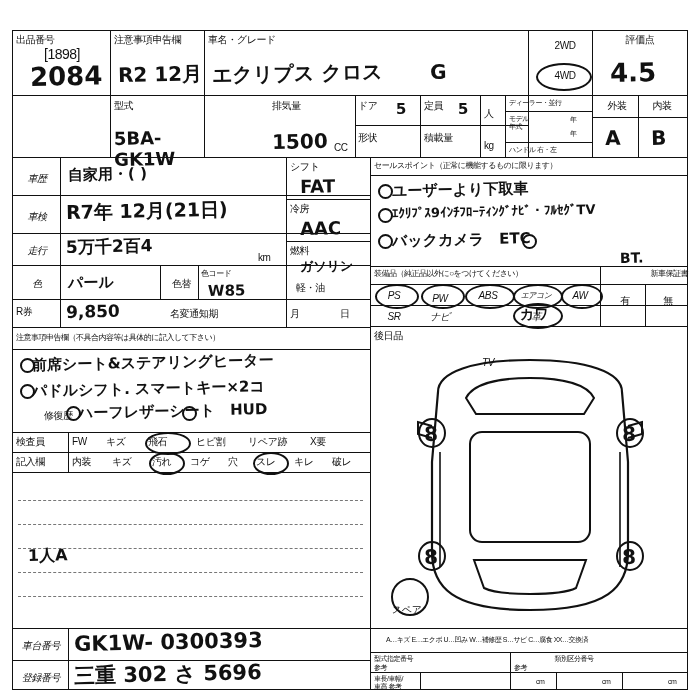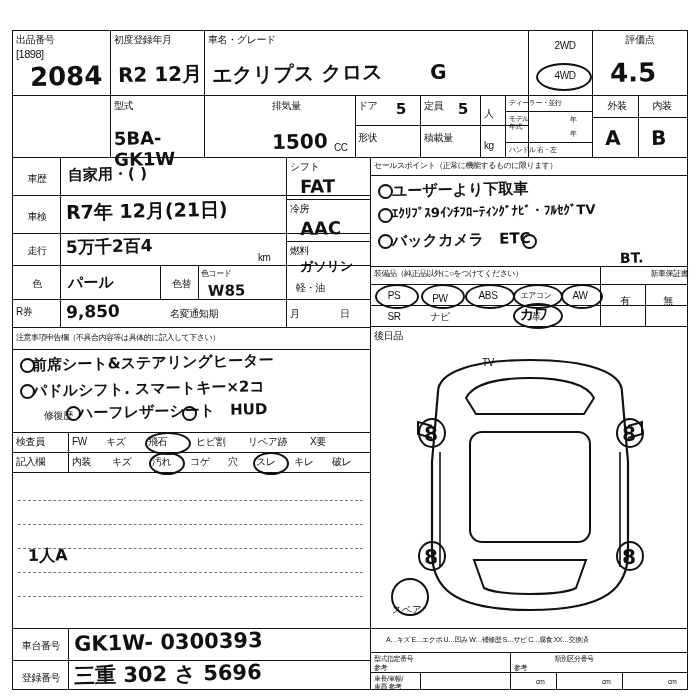--- a/index.html
+++ b/index.html
@@ -7,33 +7,33 @@
   .sheet{position:relative;width:700px;height:700px;overflow:hidden;}
 
   
   .b{position:absolute;box-sizing:border-box;}
   .bd{border:1.5px solid #111;}
   .bt{border-top:1.5px solid #111;}
   .bl{border-left:1.5px solid #111;}
   .bb{border-bottom:1.5px solid #111;}
 
   .lbl{font-size:10px;line-height:11px;letter-spacing:-.4px;}
-  .lbl9{font-size:11px;line-height:10px;letter-spacing:-.5px;}
+  .lbl9{font-size:14px;line-height:10px;letter-spacing:-.5px;text-align:center;}
   .lbl8{font-size:8px;line-height:9px;letter-spacing:-.5px;}
   .lbl7{font-size:7px;line-height:8px;letter-spacing:-.5px;}
 
   
   .hw{font-family:"DejaVu Sans",sans-serif;color:#111;font-weight:600;
       transform:rotate(-1.2deg);transform-origin:left center;letter-spacing:0px;}
   .big{font-size:26px;}
   .mid{font-size:20px;}
   .sml{font-size:15px;}
   .xs{font-size:12px;}
 
-  .ctr{display:flex;align-items:center;justify-content:center;}
+  .ctr{display:flex;align-items:center;justify-content:center;font-style:italic;}
   .oval{position:absolute;border:2px solid #111;border-radius:50%;}
 
   .dashline{position:absolute;border-top:1px dashed #777;}
   svg{display:block;}
 </style>
 </head>
 <body>
 
 <div class="sheet">
 
@@ -47,21 +47,21 @@
   <div class="b bl" style="left:528px;top:30px;width:0;height:128px;"></div>
   <div class="b bl" style="left:592px;top:30px;width:0;height:128px;"></div>
   <div class="b bl" style="left:355px;top:96px;width:0;height:62px;"></div>
   <div class="b bl" style="left:420px;top:96px;width:0;height:62px;"></div>
   <div class="b bl" style="left:480px;top:96px;width:0;height:62px;"></div>
 
   <div class="b lbl" style="left:16px;top:34px;width:92px;">出品番号</div>
   <div class="b lbl9" style="left:16px;top:49px;width:92px;">[1898]</div>
   <div class="b hw big" style="left:30px;top:62px;width:80px;">2084</div>
 
-  <div class="b lbl" style="left:114px;top:34px;width:90px;">初度登録年月</div>
+  <div class="b lbl" style="left:114px;top:34px;width:90px;">注意事項申告欄</div>
   <div class="b hw mid" style="left:118px;top:62px;width:90px;">R2 12月</div>
 
   <div class="b lbl" style="left:208px;top:34px;width:140px;">車名・グレード</div>
   <div class="b hw mid" style="left:212px;top:62px;width:200px;">エクリプス クロス</div>
   <div class="b hw mid" style="left:430px;top:60px;width:60px;">G</div>
 
   <div class="b lbl" style="left:540px;top:40px;width:50px;text-align:center;">2WD</div>
   <div class="b lbl" style="left:540px;top:70px;width:50px;text-align:center;">4WD</div>
   <div class="oval" style="left:536px;top:63px;width:52px;height:24px;"></div>
 

